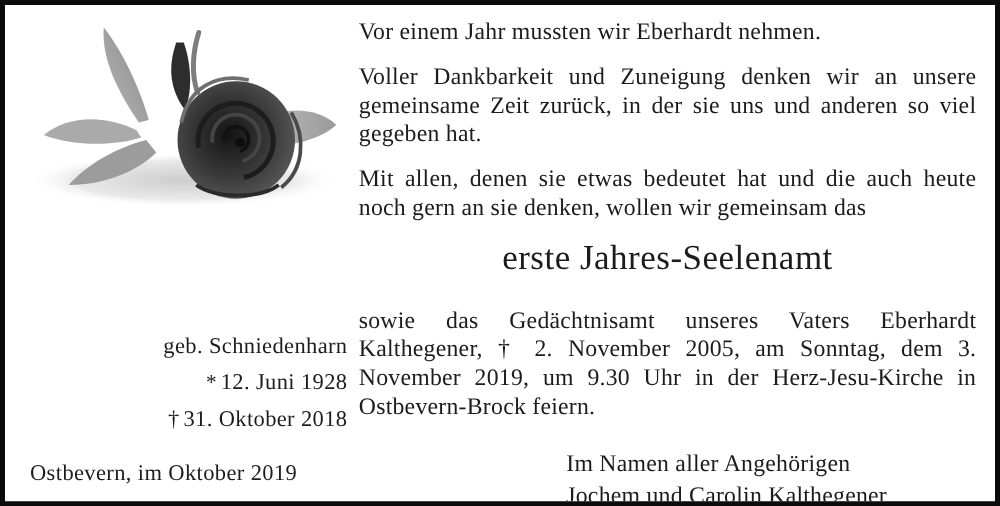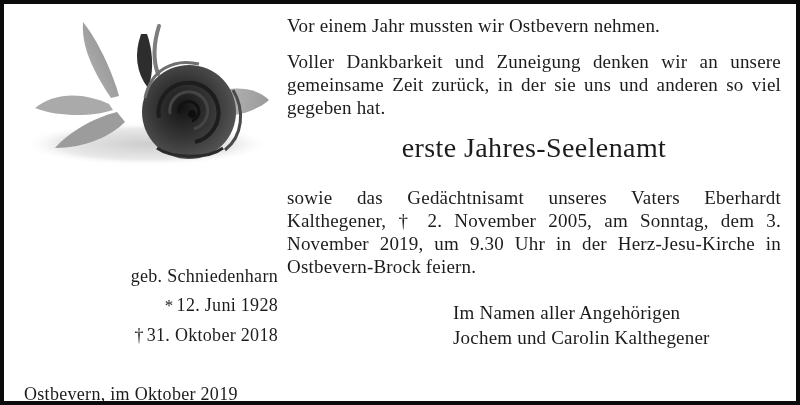--- a/index.html
+++ b/index.html
@@ -24,21 +24,21 @@
   .detail{
     position:absolute;left:6px;width:268px;text-align:right;
     font-size:18px;letter-spacing:0.3px;
   }
   .maiden{top:262px;}
   .birth{top:291px;}
   .death{top:321px;}
   .star{font-size:17px;margin-right:3px;}
   .dagger{margin-right:3px;}
   .place-date{
-    position:absolute;left:20px;top:380px;
+    position:absolute;left:20px;top:364px;
     font-size:18px;letter-spacing:0.3px;
   }
   
   .right-col{
     position:absolute;left:283px;top:10px;width:494px;
     font-size:19px;line-height:23px;letter-spacing:0.2px;
   }
   .right-col p{margin:0 0 13px 0;text-align:justify;}
   .right-col p.single{text-align:left;}
   .mass-heading{
@@ -106,22 +106,23 @@
     <span class="star">*</span><span>12. Juni 1928</span>
   </div>
 
   <div class="detail death">
     <span class="dagger">†</span><span>31. Oktober 2018</span>
   </div>
 
   <div class="place-date">Ostbevern, im Oktober 2019</div>
 
   <div class="right-col">
-    <p class="single">Vor einem Jahr mussten wir Ostbevern nehmen.</p>
+    <p class="single">Vor einem Jahr mussten wir Eberhardt nehmen.</p>
     <p>Voller Dankbarkeit und Zuneigung denken wir an unsere gemeinsame Zeit zurück, in der sie uns und anderen so viel gegeben hat.</p>
+    <p>Mit allen, denen sie etwas bedeutet hat und die auch heute noch gern an sie denken, wollen wir gemeinsam das</p>
     <h2 class="mass-heading">erste Jahres-Seelenamt</h2>
     <p>sowie das Gedächtnisamt unseres Vaters Eberhardt Kalthegener, † 2. November 2005, am Sonntag, dem 3. November 2019, um 9.30 Uhr in der Herz-Jesu-Kirche in Ostbevern-Brock feiern.</p>
     <div class="closing-block">
       <div>Im Namen aller Angehörigen</div>
       <div>Jochem und Carolin Kalthegener</div>
     </div>
   </div>
 
 </div>
 

